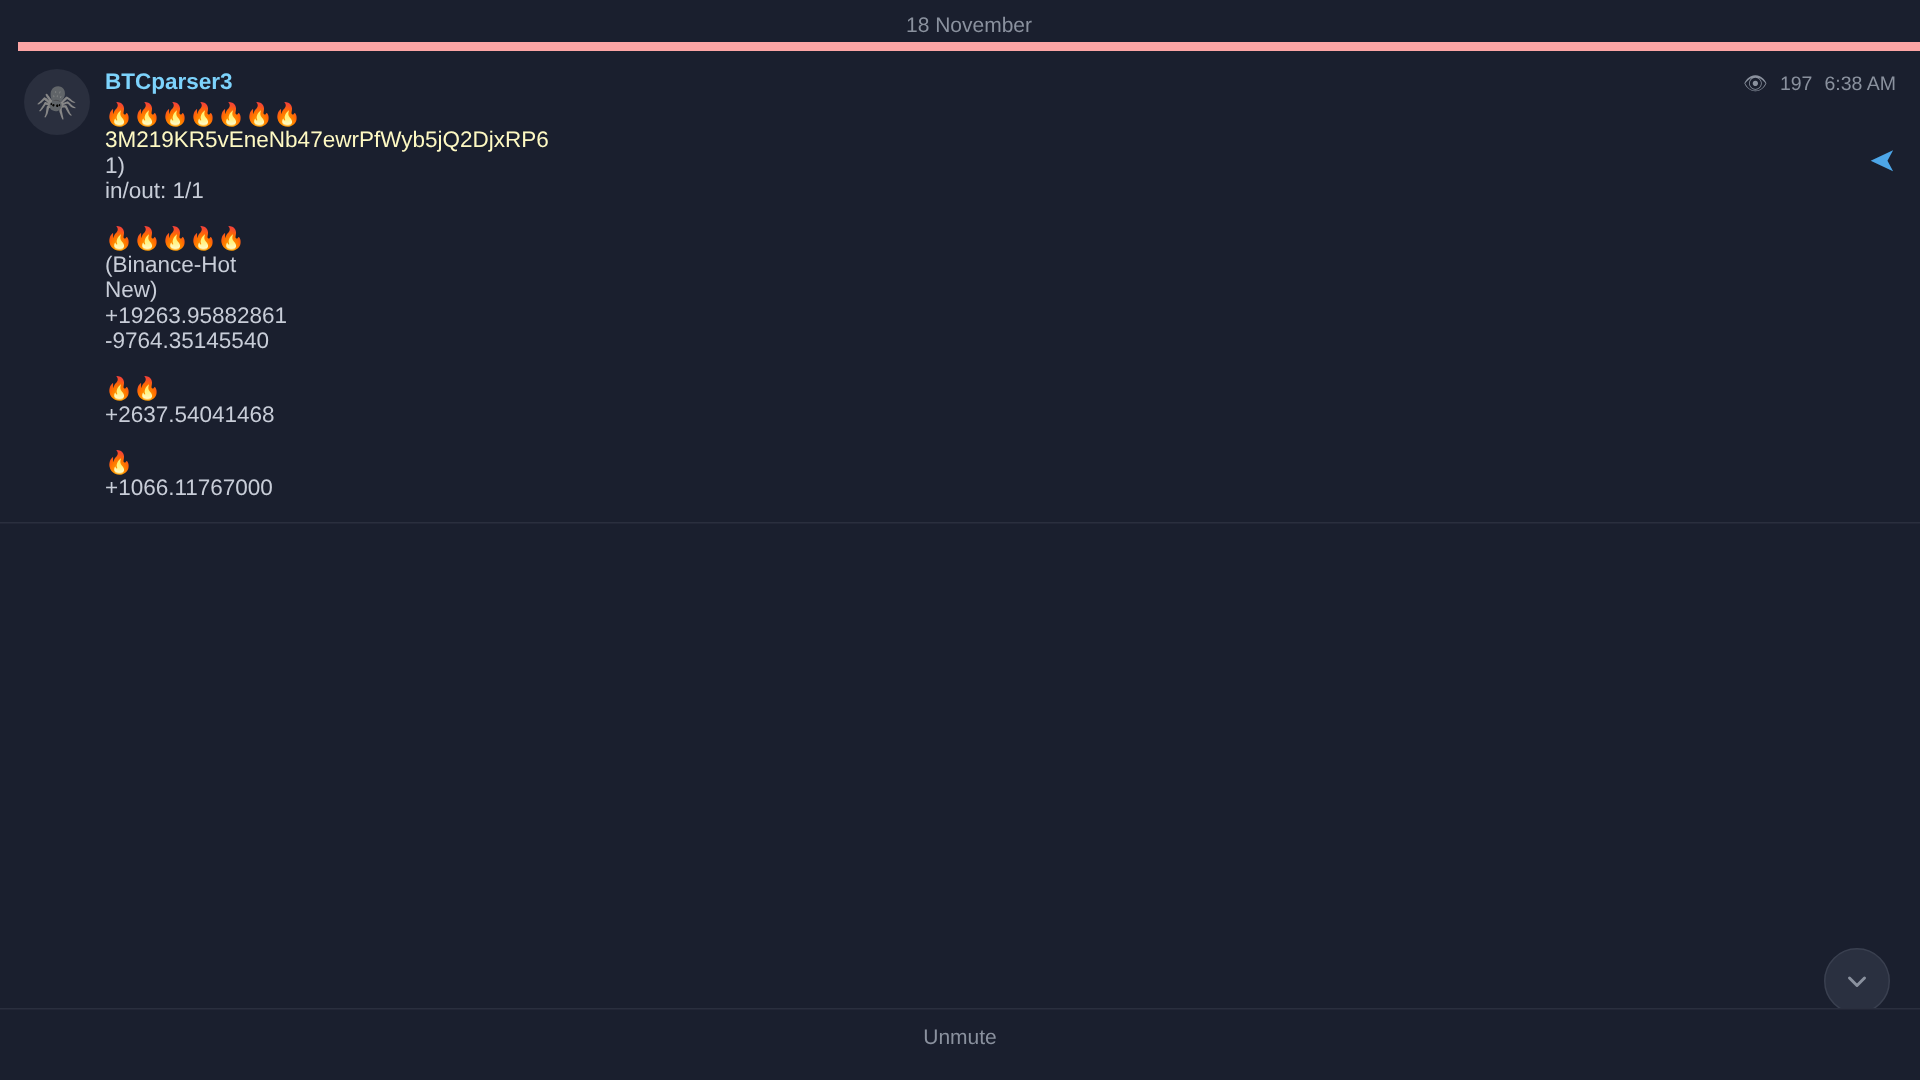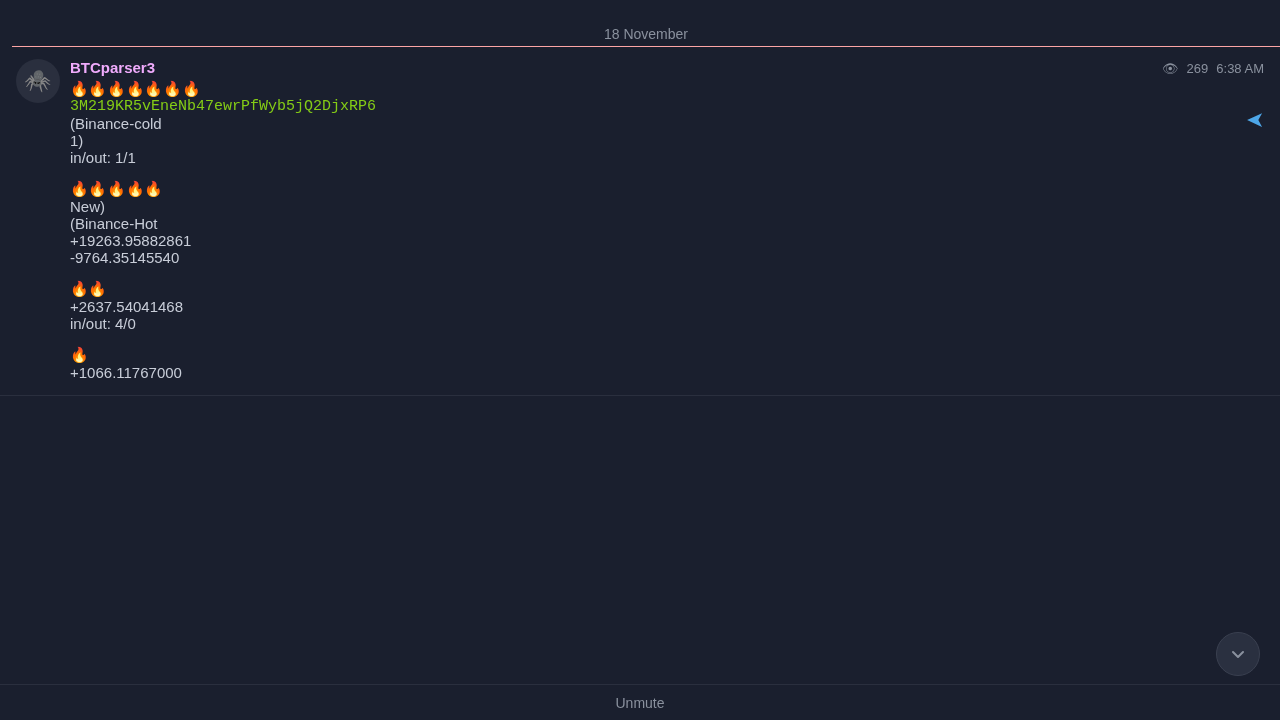--- a/index.html
+++ b/index.html
@@ -10,22 +10,22 @@
       font-size: 15px;
       width: 1280px;
       height: 720px;
       overflow: hidden;
       position: relative;
     }
     .date-header {
       text-align: center;
       color: #8a919e;
       font-size: 14px;
-      padding: 26px 0 4px;
-      border-bottom: 1px solid #fca5a5;
+      padding: 8px 0 4px;
+      border-bottom: 6px solid #fca5a5;
       position: relative;
       margin-left: 12px;
     }
     .message-container {
       display: flex;
       padding: 12px 16px 8px 16px;
       position: relative;
     }
     .avatar {
       width: 44px;
@@ -39,29 +39,28 @@
       align-items: center;
       justify-content: center;
     }
     .avatar-spider {
       font-size: 22px;
     }
     .message-body {
       flex: 1;
     }
     .sender-name {
-      color: #f0abfc;
+      color: #7dd3fc;
       font-weight: 600;
       font-size: 15px;
       margin-bottom: 4px;
     }
     .btc-address {
-      color: #84cc16;
+      color: #fef9c3;
       word-break: break-all;
-      font-family: Liberation Mono, monospace;
     }
     .message-meta {
       position: absolute;
       right: 16px;
       top: 14px;
       display: flex;
       align-items: center;
       gap: 8px;
       color: #8a919e;
       font-size: 13px;
@@ -93,21 +92,21 @@
       border: 1px solid #3a4050;
       display: flex;
       align-items: center;
       justify-content: center;
       color: #8a919e;
       font-size: 18px;
       cursor: pointer;
     }
     .bottom-bar {
       position: absolute;
-      bottom: 0;
+      bottom: 12px;
       left: 0;
       right: 0;
       height: 36px;
       background: #1a1f2e;
       border-top: 1px solid #2a2f3e;
       display: flex;
       align-items: center;
       justify-content: center;
       color: #8a919e;
       font-size: 14px;
@@ -129,49 +128,47 @@
     <span class="avatar-spider">🕷️</span>
   </div>
 
   <div class="message-body">
 
     <div class="sender-name">BTCparser3</div>
 
     <div class="message-block">
       <div>🔥🔥🔥🔥🔥🔥🔥</div>
       <div class="btc-address">3M219KR5vEneNb47ewrPfWyb5jQ2DjxRP6</div>
-      <div>(Binance-cold</div>
       <div>1)</div>
       <div>in/out: 1/1</div>
     </div>
 
     <div class="message-block entry-spacing">
       <div>🔥🔥🔥🔥🔥</div>
+      <div>(Binance-Hot</div>
       <div>New)</div>
-      <div>(Binance-Hot</div>
       <div>+19263.95882861</div>
       <div>-9764.35145540</div>
     </div>
 
     <div class="message-block entry-spacing">
       <div>🔥🔥</div>
       <div>+2637.54041468</div>
-      <div>in/out: 4/0</div>
     </div>
 
     <div class="message-block entry-spacing">
       <div>🔥</div>
       <div>+1066.11767000</div>
     </div>
 
   </div>
 
   <div class="message-meta">
     <span>👁</span>
-    <span>269</span>
+    <span>197</span>
     <span>6:38 AM</span>
   </div>
 
   <div class="forward-btn" style="top: 60px; color: #4da6e8; font-size: 22px; transform: scaleX(-1);">
     ➤
   </div>
 
 </div>
 
 <div class="divider"></div>

